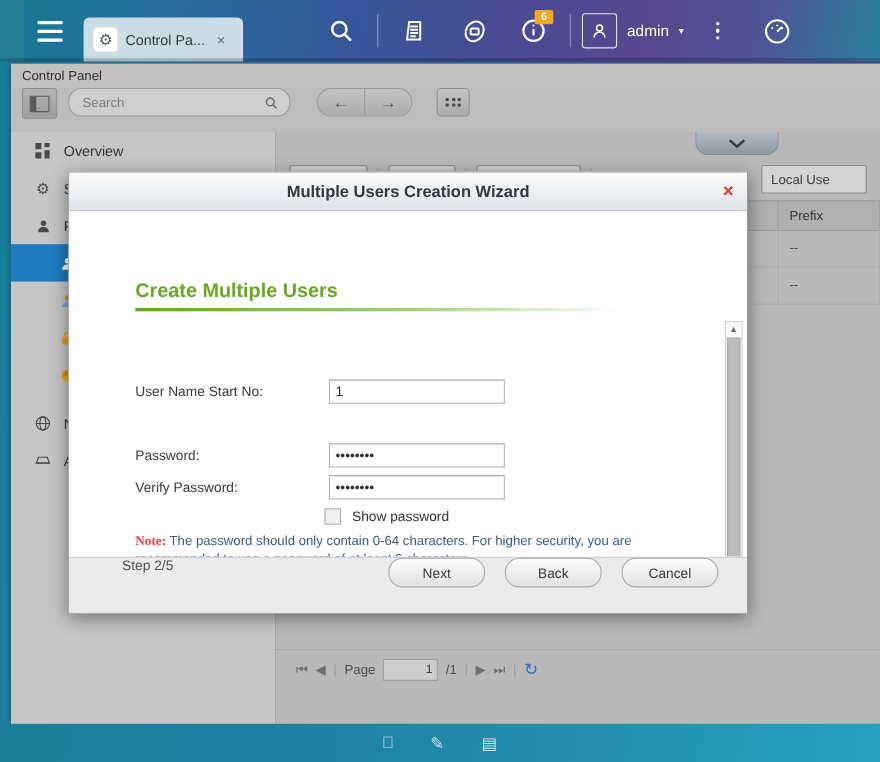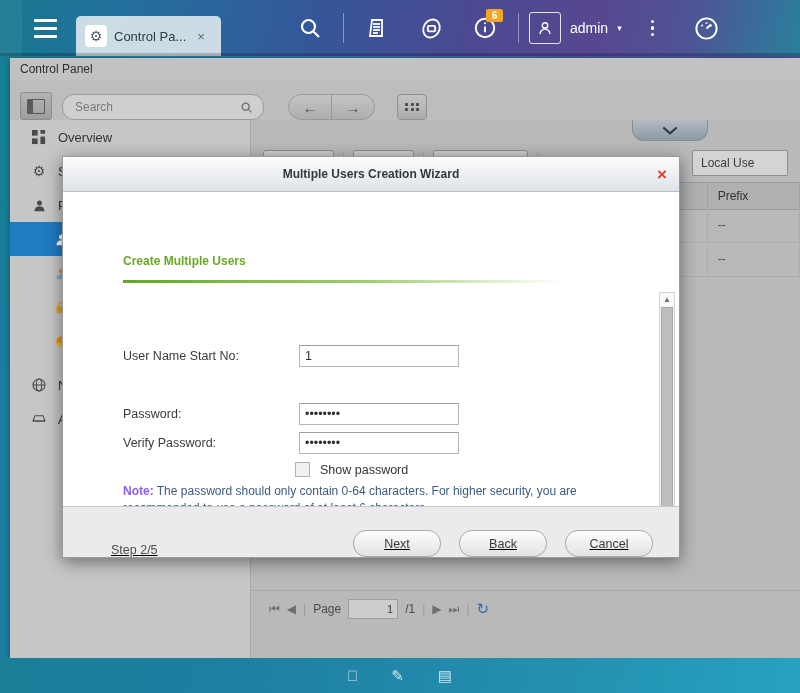--- a/index.html
+++ b/index.html
@@ -73,21 +73,21 @@
     position:absolute;left:10px;top:58px;width:790px;height:600px;
     background:#c9c9c9;
     box-shadow:0 1px 6px rgba(0,0,0,.35);
   }
   #appwin-title{
     height:22px;background:#c2c2c2;
     font-size:12px;color:#2f2f2f;display:flex;align-items:center;padding-left:10px;
   }
   #apptoolbar{
     height:40px;background:#bdbdbd;border-bottom:1px solid #a7a7a7;
-    display:flex;align-items:flex-end;padding-left:10px;gap:10px;
+    display:flex;align-items:flex-start;padding-left:10px;gap:10px;
   }
   .panel-btn{
     width:30px;height:26px;background:linear-gradient(#b4b4b4,#9d9d9d);
     border:1px solid #8d8d8d;border-radius:3px;display:flex;align-items:center;justify-content:center;
     cursor:pointer;
   }
   .panel-btn .glyph{width:16px;height:13px;border:1.6px solid #5a5a5a;border-radius:1px;display:block;position:relative;}
   .panel-btn .glyph:before{content:"";position:absolute;left:0;top:0;bottom:0;width:5px;background:#5a5a5a;}
   .searchbox{
     width:180px;height:24px;border:1px solid #9b9b9b;border-radius:12px;
@@ -185,30 +185,30 @@
     position:absolute;left:62px;top:156px;width:616px;height:400px;
     background:#fff;border:1px solid #9a9a9a;
     box-shadow:0 4px 16px rgba(0,0,0,.45);
     display:flex;flex-direction:column;
   }
   #modal-title{
     height:34px;background:linear-gradient(#fcfcfc,#dfe3e8);
     border-bottom:1px solid #b9bfc6;position:relative;
     display:flex;align-items:center;justify-content:center;
   }
-  #modal-title .t{font-size:12px;color:#31383f;font-weight:bold;}
+  #modal-title .t{font-size:15px;color:#31383f;font-weight:bold;}
   #modal-close{
     position:absolute;right:12px;top:50%;transform:translateY(-50%);
     color:#e03a33;font-size:17px;font-weight:bold;cursor:pointer;line-height:1;
   }
   #modal-body{
     flex:1;position:relative;background:#fff;overflow:hidden;
   }
   .form-heading{
-    position:absolute;left:60px;top:62px;font-size:12px;color:#6aa824;font-weight:bold;
+    position:absolute;left:60px;top:62px;font-size:18px;color:#6aa824;font-weight:bold;
   }
   .form-rule{
     position:absolute;left:60px;top:88px;width:440px;height:3px;
     background:linear-gradient(90deg,#63a81f 0%,#9ecf6a 55%,#ffffff 100%);
   }
   .frow{
     position:absolute;left:60px;display:flex;align-items:center;
   }
   .flabel{width:176px;font-size:12.5px;color:#3b3b3b;}
   .finput{
@@ -217,36 +217,36 @@
     font-family:"Liberation Sans", sans-serif;
   }
   .chkrow{position:absolute;left:232px;display:flex;align-items:center;gap:10px;}
   .chkbox{
     width:13px;height:13px;border:1px solid #b0b0b0;background:#f1f1f1;display:inline-block;cursor:pointer;
   }
   .chklbl{font-size:12.5px;color:#333;cursor:pointer;}
   .note{
     position:absolute;left:60px;width:475px;font-size:12px;color:#3c5a84;line-height:1.45;
   }
-  .note b{color:#8b5cf6;}
+  .note b{color:#ef4444;font-family:Liberation Serif, serif;}
   .vscroll{
     position:absolute;right:4px;top:100px;width:14px;height:240px;
     background:#f2f2f2;border:1px solid #d2d2d2;
   }
   .vsc-arrow{
     height:13px;display:flex;align-items:center;justify-content:center;
     font-size:8px;color:#6d6d6d;background:#fafafa;cursor:pointer;
   }
   .vsc-thumb{
     position:absolute;left:1px;right:1px;top:14px;bottom:14px;background:#bdbdbd;
     border:1px solid #ababab;cursor:grab;
   }
   #modal-footer{
     height:50px;background:#ebebeb;border-top:1px solid #c8c8c8;
-    display:flex;align-items:flex-end;padding:0 26px;text-decoration:underline;
+    display:flex;align-items:flex-start;padding:0 26px;
   }
   .step-label{font-size:12.5px;color:#4e4e4e;margin-left:22px;}
   .fbtns{margin-left:auto;display:flex;gap:18px;}
   .wbtn{
     width:86px;height:25px;border:1px solid #a9a9a9;border-radius:13px;
     background:linear-gradient(#fdfdfd,#e2e2e2);
     font-size:12.5px;color:#3a3a3a;display:flex;align-items:center;justify-content:center;cursor:pointer;
   }
 
   

